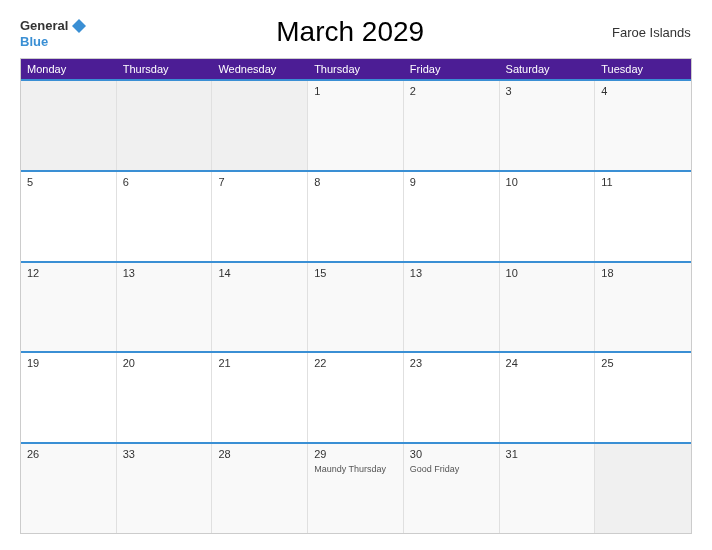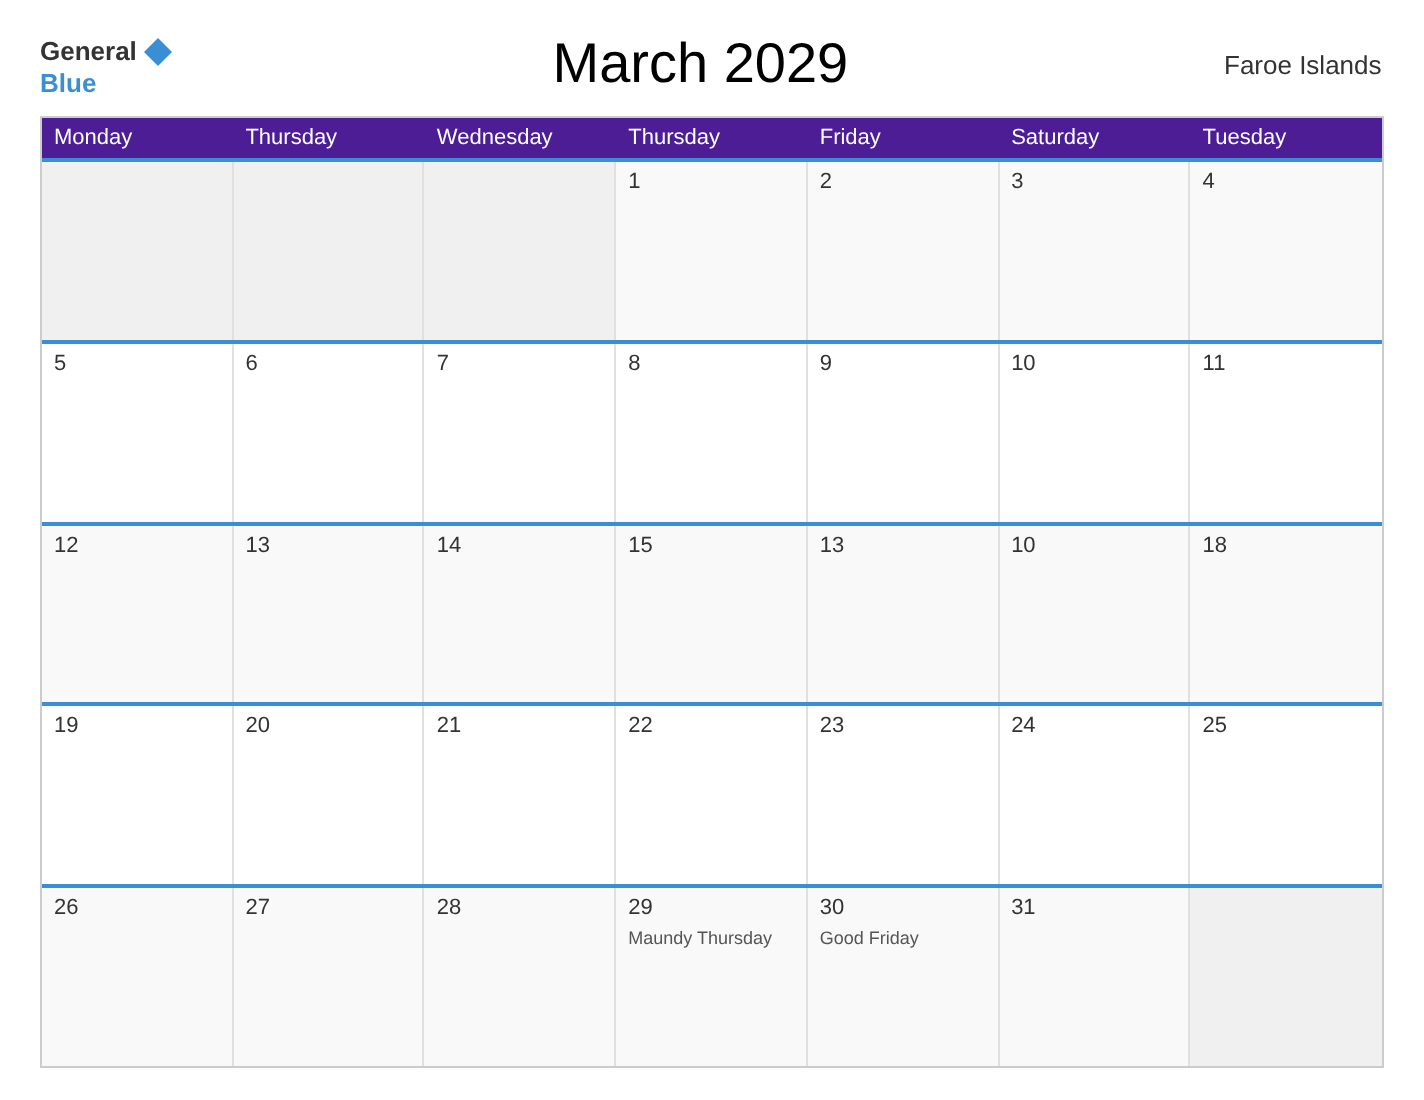--- a/index.html
+++ b/index.html
@@ -251,21 +251,21 @@
           </div>
           <div class="day-cell">
             <div class="day-number">25</div>
           </div>
         </div>
         <div class="week-row">
           <div class="day-cell">
             <div class="day-number">26</div>
           </div>
           <div class="day-cell">
-            <div class="day-number">27</div>
+            <div class="day-number">33</div>
           </div>
           <div class="day-cell">
             <div class="day-number">28</div>
           </div>
           <div class="day-cell">
             <div class="day-number">29</div>
             <div class="holiday-text">Maundy Thursday</div>
           </div>
           <div class="day-cell">
             <div class="day-number">30</div>

